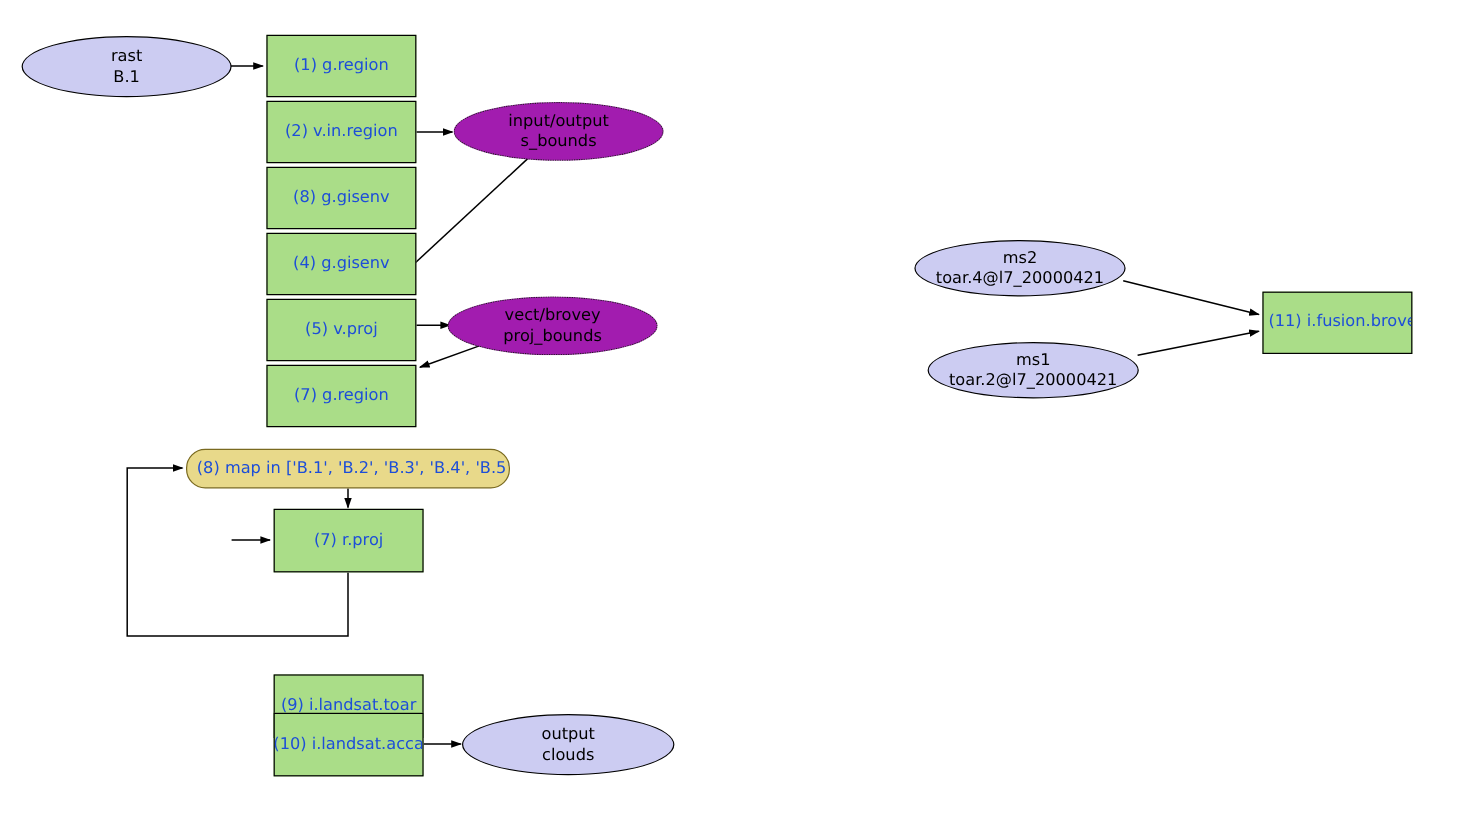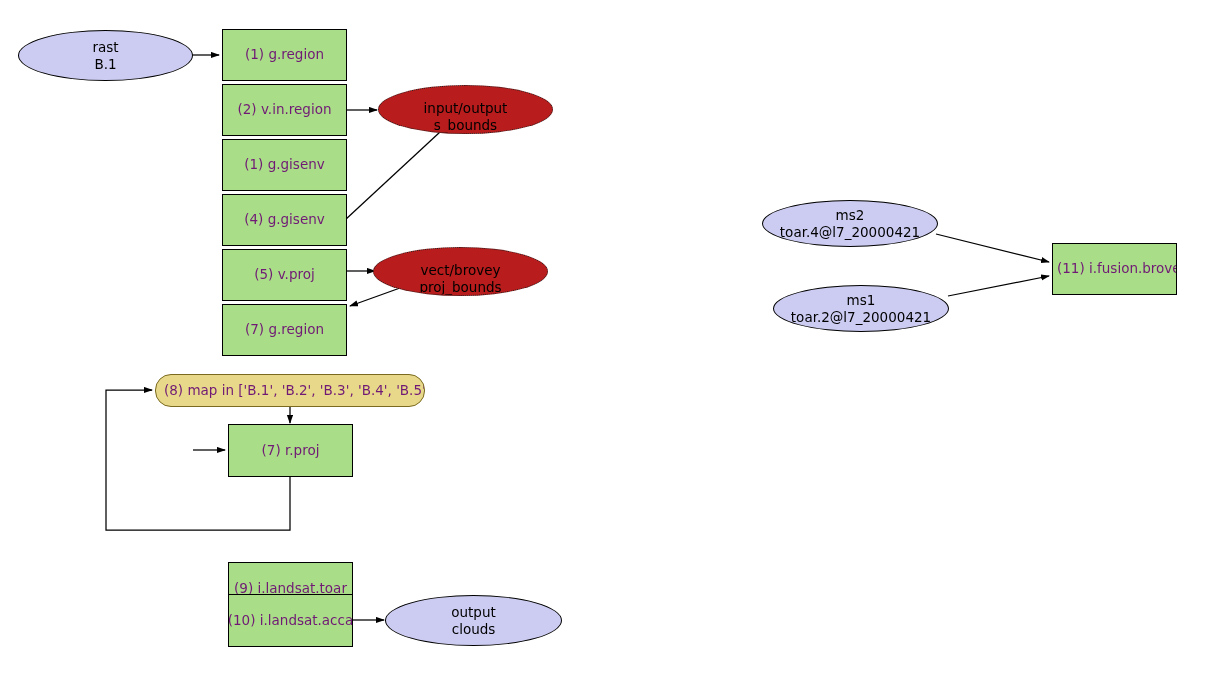--- a/index.html
+++ b/index.html
@@ -26,21 +26,21 @@
     position: absolute;
     box-sizing: border-box;
     border: 1.3px solid #000000;
     background: #aadd88;
     display: flex;
     align-items: center;
     justify-content: center;
     overflow: hidden;
     white-space: nowrap;
     font-size: 13.5px;
-    color: #701a75;
+    color: #1d4ed8;
     line-height: 1.15;
   }
   .node-box.yellow {
     background: #e8d98a;
     border: 1.3px solid #7a6a20;
     border-radius: 16px;
     justify-content: flex-start;
     padding-left: 8px;
   }
   .node-ellipse {
@@ -54,23 +54,22 @@
     overflow: hidden;
     font-size: 13.5px;
     color: #000000;
     line-height: 1.22;
   }
   .node-ellipse.blue {
     background: #ccccf2;
     border: 1.2px solid #000000;
   }
   .node-ellipse.pink {
-    background: #b91c1c;
+    background: #a21caf;
     border: 1.6px dotted #222222;
-    align-items: flex-end;
   }
   .label-inner {
     pointer-events: none;
     white-space: pre-line;
   }
   .node-box .label-inner {
     white-space: nowrap;
   }
   svg.edges {
     position: absolute;
@@ -114,21 +113,21 @@
 
   <div class="node-box" style="left:222px; top:29px; width:125px; height:52px;">
     <span class="label-inner">(1) g.region</span>
   </div>
 
   <div class="node-box" style="left:222px; top:84px; width:125px; height:52px;justify-content:center;">
     <span class="label-inner">(2) v.in.region</span>
   </div>
 
   <div class="node-box" style="left:222px; top:139px; width:125px; height:52px;">
-    <span class="label-inner">(1) g.gisenv</span>
+    <span class="label-inner">(8) g.gisenv</span>
   </div>
 
   <div class="node-box" style="left:222px; top:194px; width:125px; height:52px;">
     <span class="label-inner">(4) g.gisenv</span>
   </div>
 
   <div class="node-box" style="left:222px; top:249px; width:125px; height:52px;">
     <span class="label-inner">(5) v.proj</span>
   </div>
 

